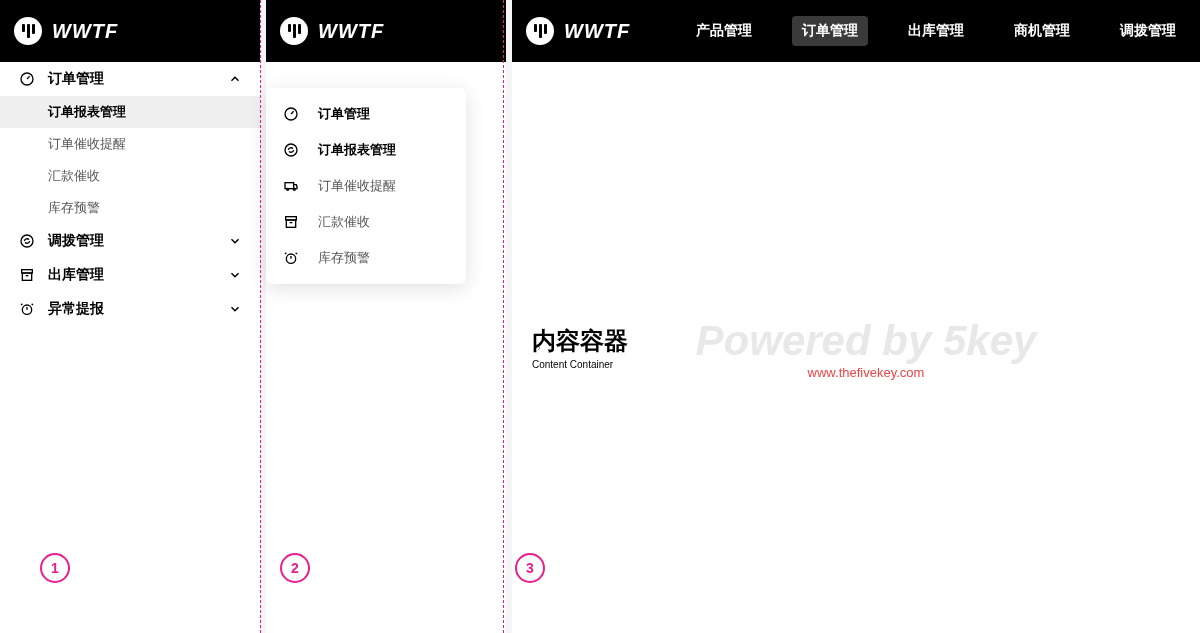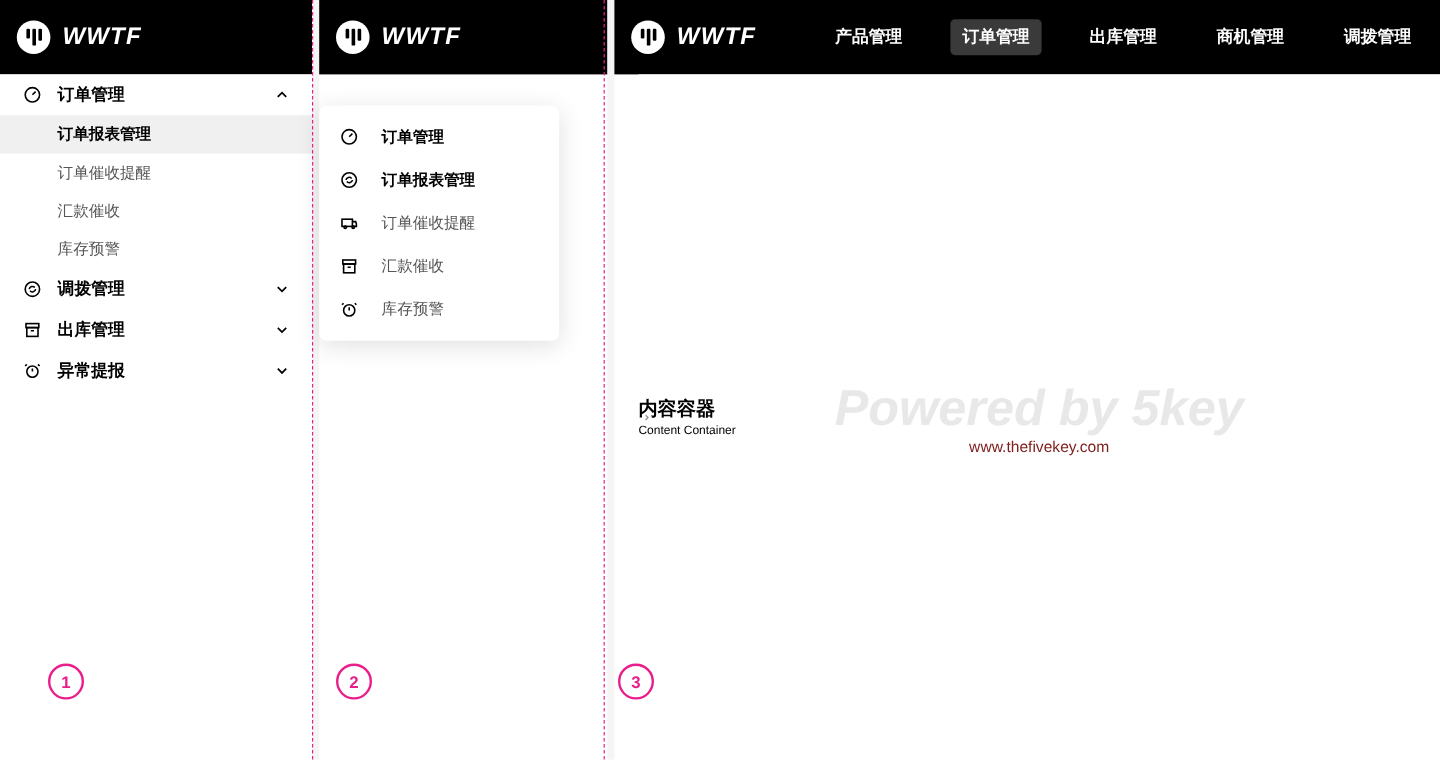--- a/index.html
+++ b/index.html
@@ -29,22 +29,22 @@
 .sub-item.active{background:#f0f0f0;color:#000;font-weight:700}
 .float-menu{position:absolute;top:88px;left:0;background:#fff;border-radius:6px;box-shadow:0 4px 20px rgba(0,0,0,0.12);padding:8px 0;width:200px;z-index:5}
 .fm-row{display:flex;align-items:center;height:36px;padding:0 16px;font-size:13px;color:#555;cursor:pointer}
 .fm-row .g-icon{width:18px;height:18px;margin-right:18px;display:flex;align-items:center;justify-content:center}
 .fm-row.head{font-weight:700;color:#000}
 .fm-row.sel{font-weight:700;color:#000}
 .content-area{position:absolute;top:62px;left:20px;right:0;bottom:0;background:#fff;display:flex;align-items:flex-start;justify-content:center;flex-direction:column}
 .expand-handle{position:absolute;left:0;top:50%;transform:translateY(-50%);width:14px;height:40px;display:flex;align-items:center;justify-content:center;cursor:pointer;color:#999}
 .watermark{position:absolute;top:50%;left:50%;transform:translate(-50%,-50%);text-align:center;pointer-events:none}
 .wm-big{font-size:42px;font-weight:900;font-style:italic;color:#e8e8e8;white-space:nowrap}
-.wm-small{font-size:13px;color:#7f1d1d}
-.content-title{font-size:16px;font-weight:900;color:#000;z-index:2}
+.wm-small{font-size:13px;color:#ef4444}
+.content-title{font-size:24px;font-weight:900;color:#000;z-index:2}
 .content-sub{font-size:10px;color:#000;z-index:2;margin-top:2px}
 .divider{position:absolute;top:0;bottom:0;border-left:1.5px dashed #e91e8c;z-index:10}
 .div-1{left:260px}
 .div-2{left:503px}
 .badge{position:absolute;bottom:50px;width:30px;height:30px;border:2px solid #e91e8c;border-radius:50%;display:flex;align-items:center;justify-content:center;color:#e91e8c;font-weight:700;font-size:14px;z-index:11;background:#fff}
 .badge-1{left:40px}
 .badge-2{left:280px}
 .badge-3{left:515px}
 svg{display:block}
 </style>

